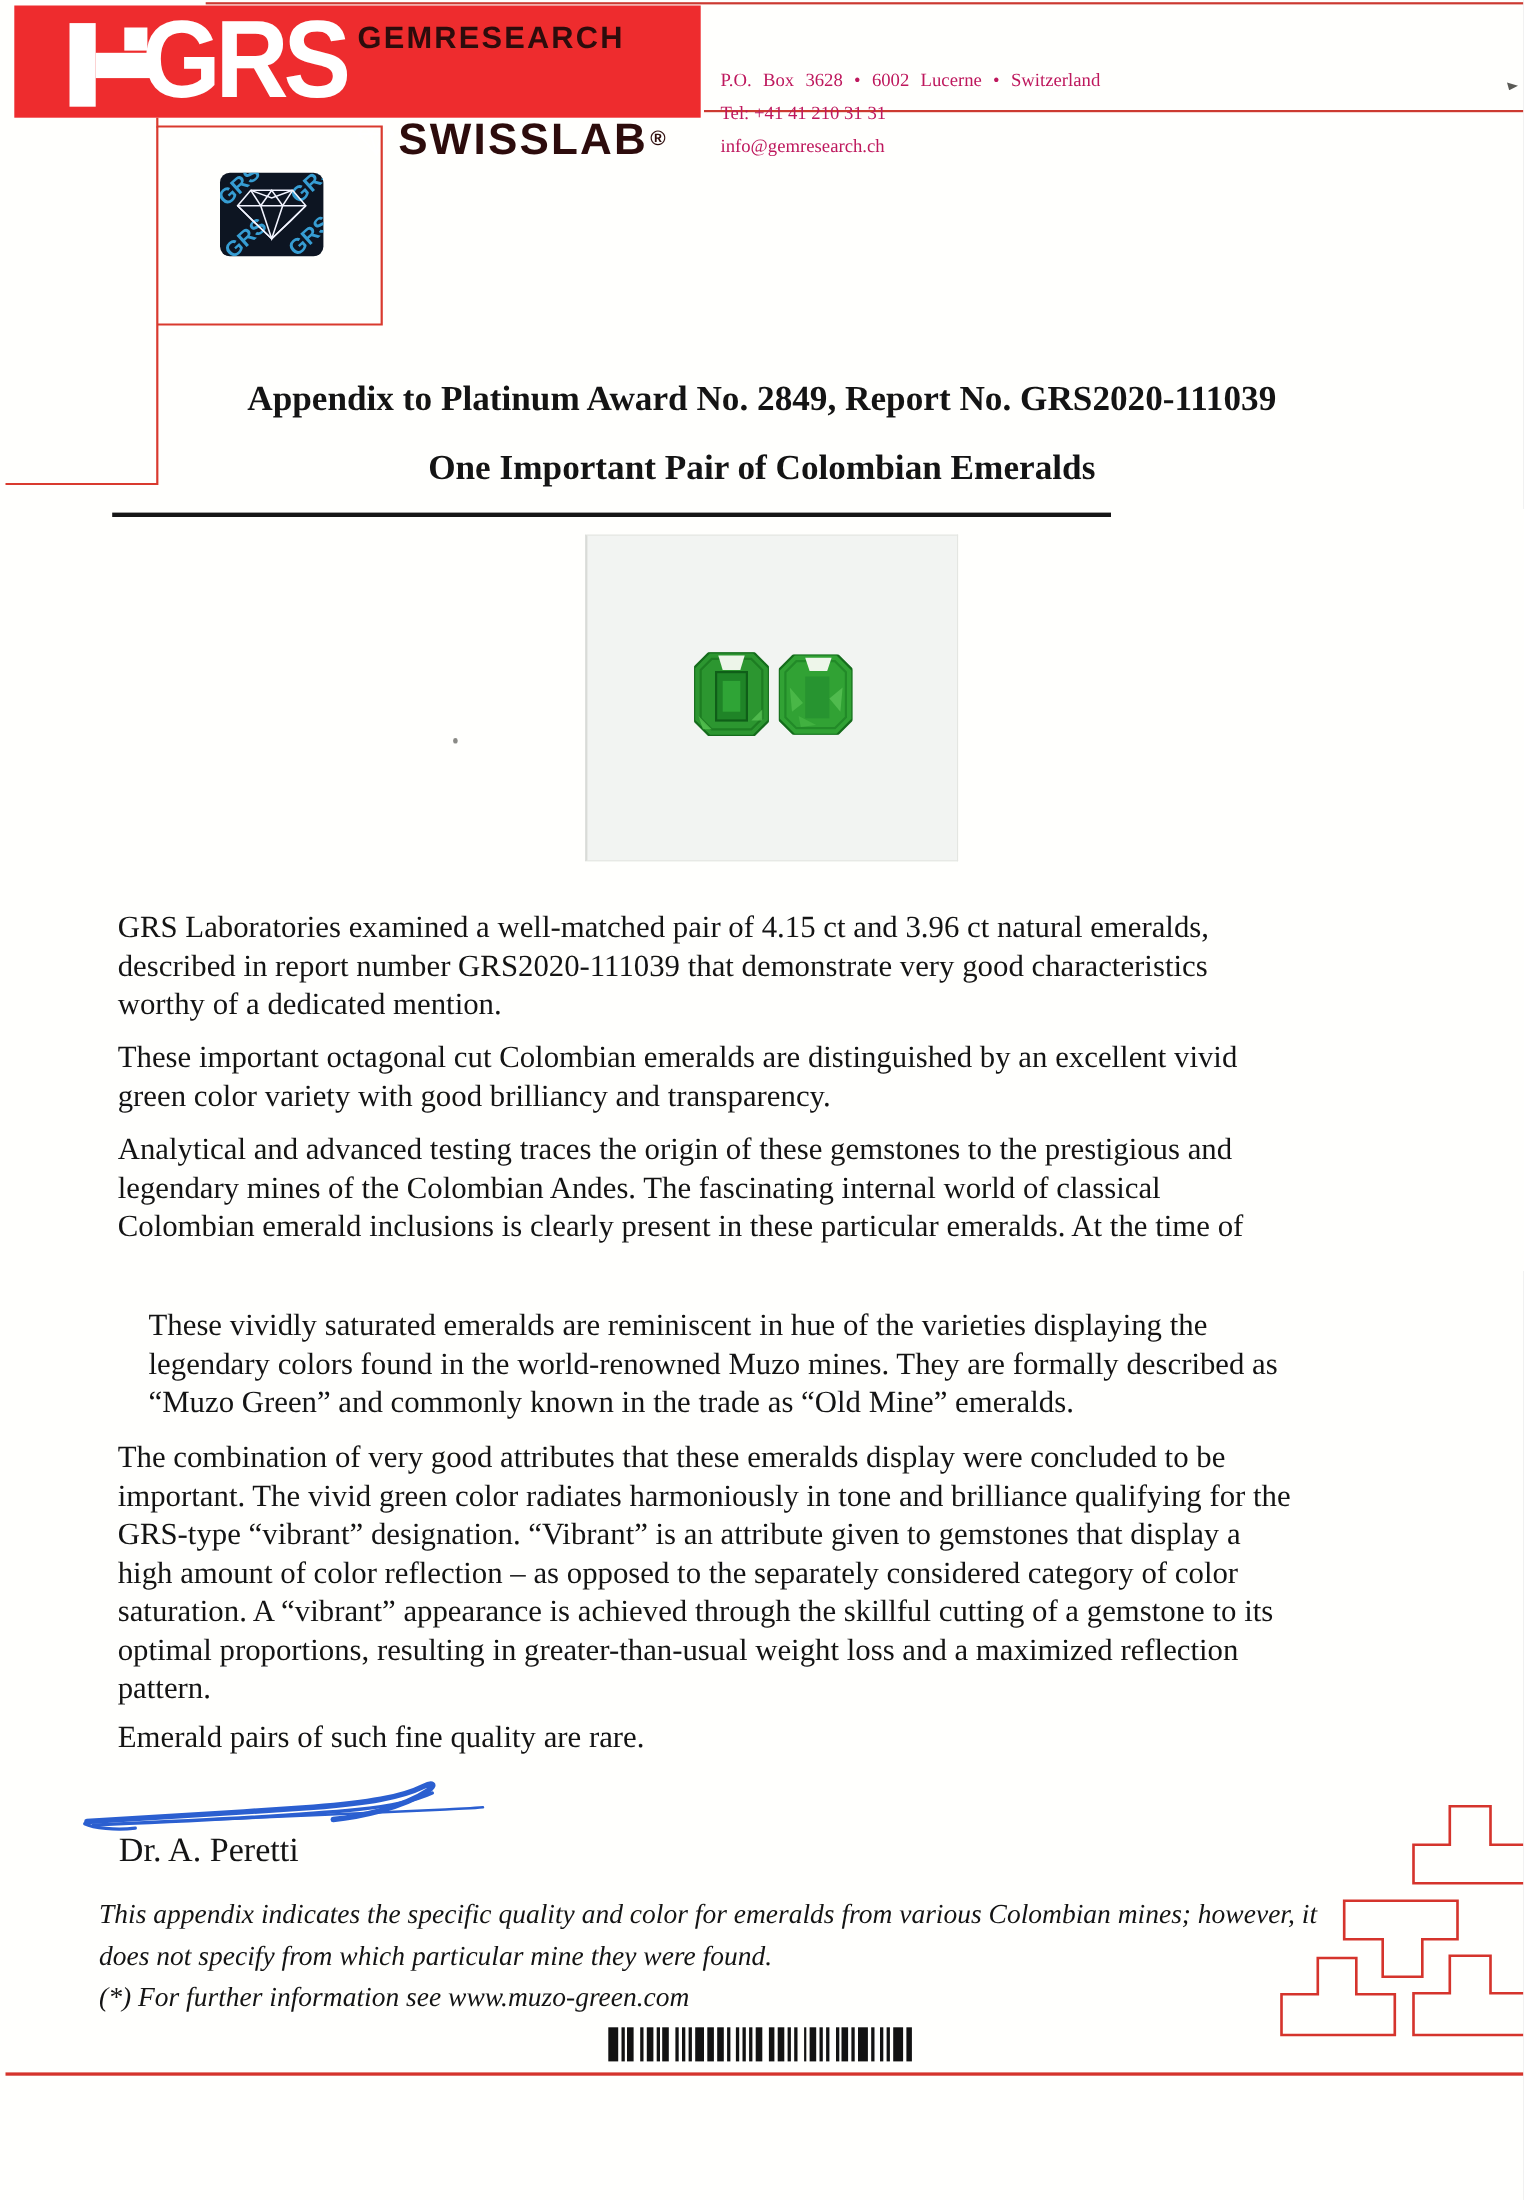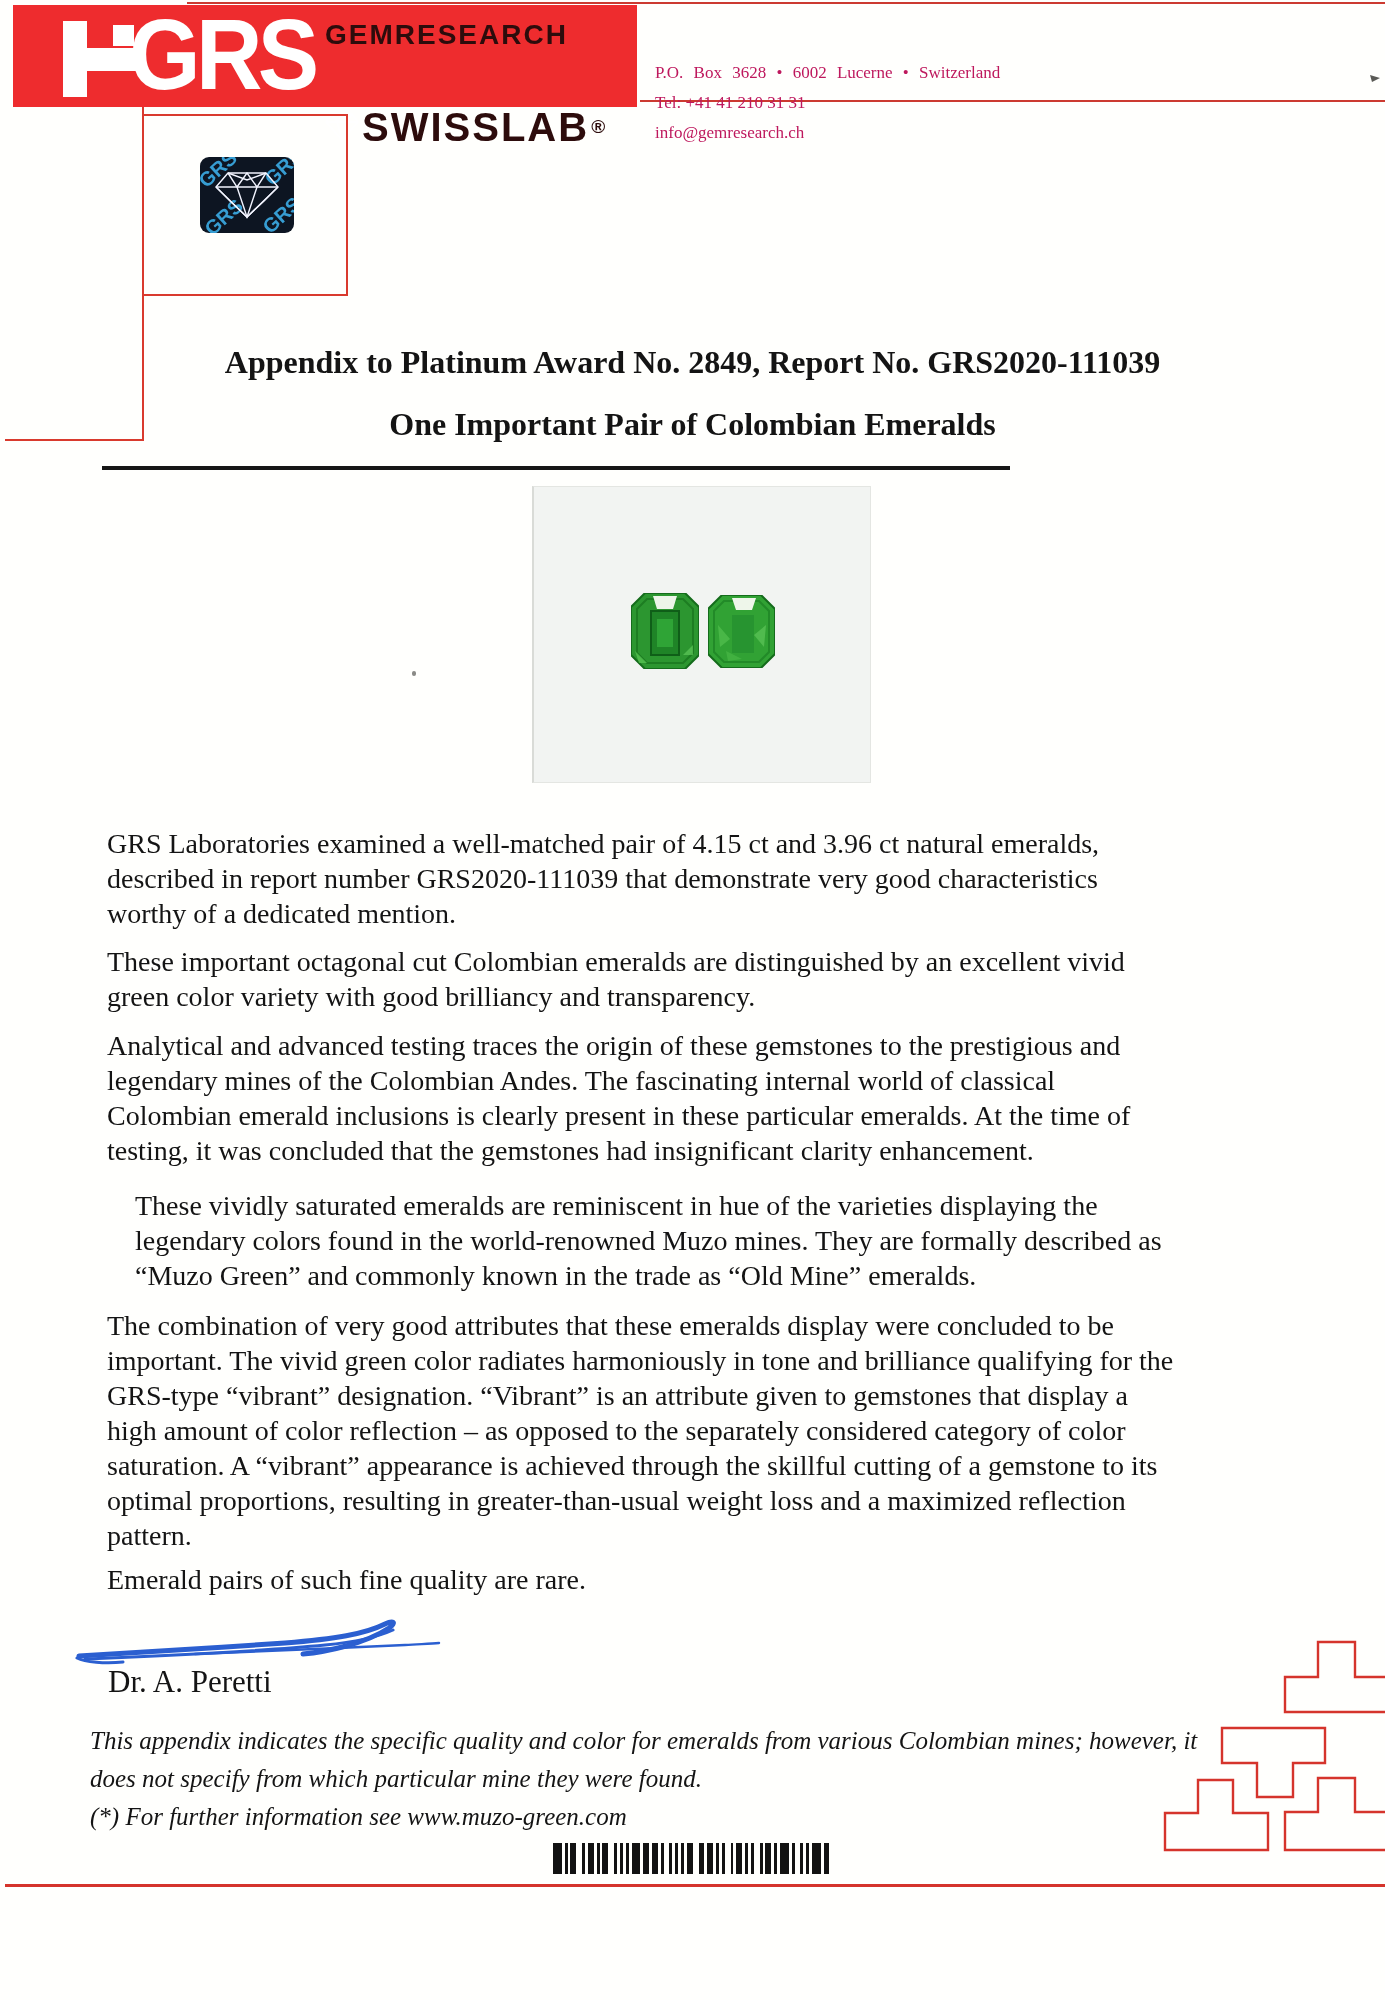--- a/index.html
+++ b/index.html
@@ -155,21 +155,20 @@
       <div class="tline">worthy of a dedicated mention.</div>
     </div>
   <div class="para" id="p2" style="top:944px;">
       <div class="tline">These important octagonal cut Colombian emeralds are distinguished by an excellent vivid</div>
       <div class="tline">green color variety with good brilliancy and transparency.</div>
     </div>
   <div class="para" id="p3" style="top:1028px;">
       <div class="tline">Analytical and advanced testing traces the origin of these gemstones to the prestigious and</div>
       <div class="tline">legendary mines of the Colombian Andes. The fascinating internal world of classical</div>
       <div class="tline">Colombian emerald inclusions is clearly present in these particular emeralds. At the time of</div>
-      <div class="tline">testing, it was concluded that the gemstones had insignificant clarity enhancement.</div>
     </div>
   <div class="para" id="p4" style="top:1188px;margin-left:28px;">
       <div class="tline">These vividly saturated emeralds are reminiscent in hue of the varieties displaying the</div>
       <div class="tline">legendary colors found in the world-renowned Muzo mines. They are formally described as</div>
       <div class="tline">“Muzo Green” and commonly known in the trade as “Old Mine” emeralds.</div>
     </div>
   <div class="para" id="p5" style="top:1308px;">
       <div class="tline">The combination of very good attributes that these emeralds display were concluded to be</div>
       <div class="tline">important. The vivid green color radiates harmoniously in tone and brilliance qualifying for the</div>
       <div class="tline">GRS-type “vibrant” designation. “Vibrant” is an attribute given to gemstones that display a</div>

